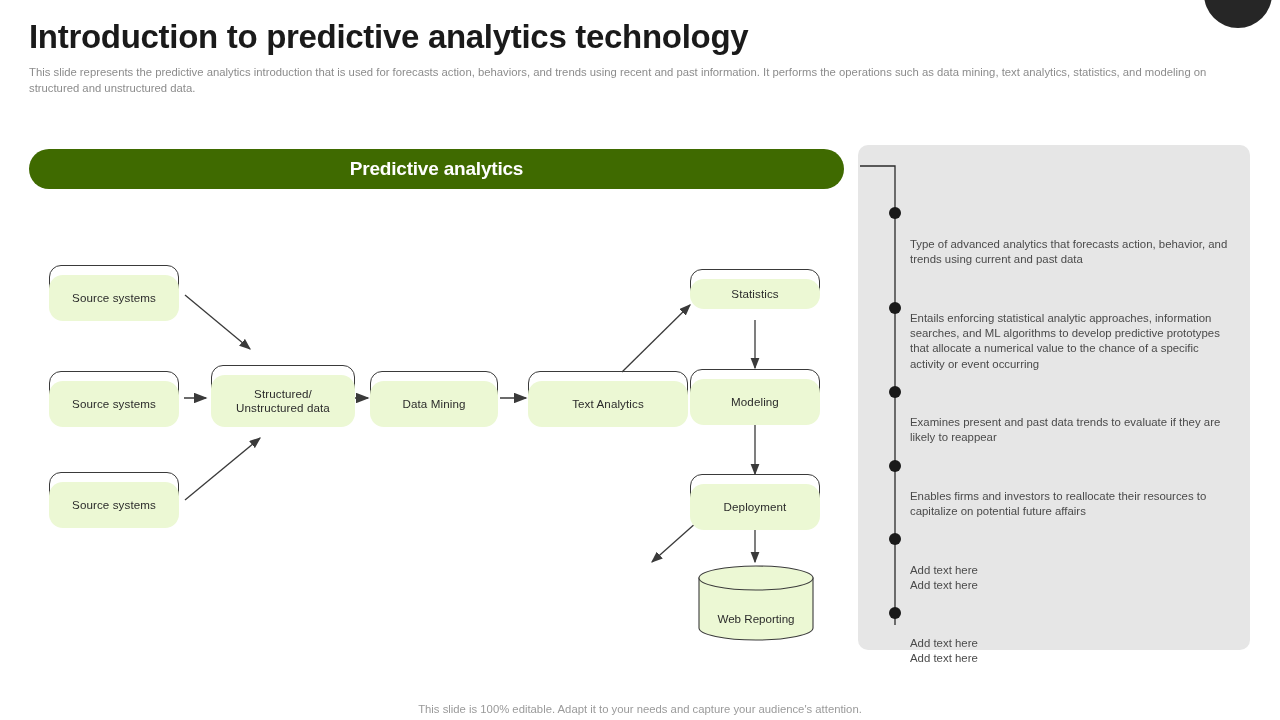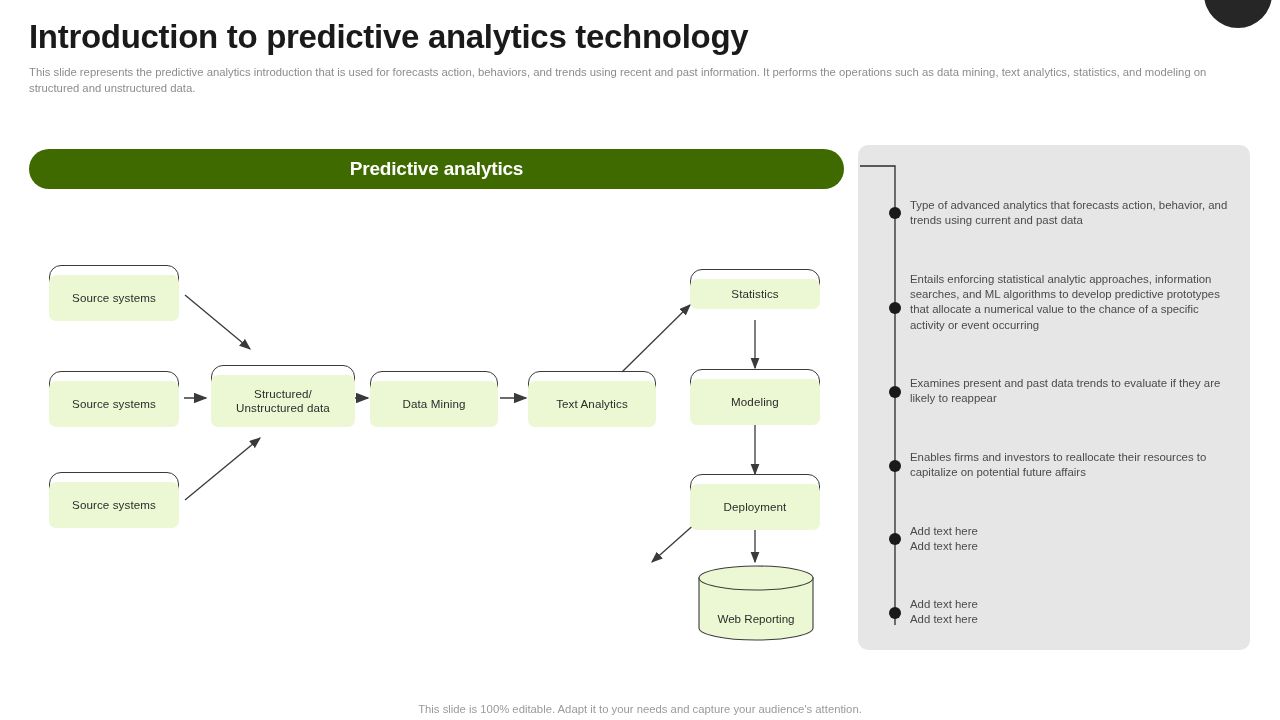--- a/index.html
+++ b/index.html
@@ -98,21 +98,21 @@
     border-radius: 12px;
     box-sizing: border-box;
   }
   .node-fill {
     position: absolute;
     left: 0;
     top: 10px;
     right: 0;
     bottom: 0;
     background: #ecf8d4;
-    border-radius: 7px;
+    border-radius: 14px;
     box-sizing: border-box;
     display: flex;
     align-items: center;
     justify-content: center;
     text-align: center;
   }
   .node-label {
     font-size: 11.6px;
     color: #2b2b2b;
     line-height: 14px;
@@ -153,20 +153,21 @@
     height: 505px;
     pointer-events: none;
   }
   .info-item {
     position: absolute;
     left: 910px;
     width: 325px;
     font-size: 11.4px;
     line-height: 15.2px;
     color: #4a4a4a;
+    margin-top: 39px;
   }
 
   
   .footer-note {
     position: absolute;
     left: 0;
     right: 0;
     top: 703px;
     text-align: center;
     font-size: 11.3px;
@@ -246,21 +247,21 @@
     </div>
   </div>
 
   <div class="node" style="left:370px; top:371px; width:128px; height:56px;">
     <div class="node-frame"></div>
     <div class="node-fill">
       <span class="node-label">Data Mining</span>
     </div>
   </div>
 
-  <div class="node" style="left:528px; top:371px; width:128px; height:56px;">
+  <div class="node" style="left:528px; top:371px; width:144px; height:56px;padding-left:16px;">
     <div class="node-frame"></div>
     <div class="node-fill">
       <span class="node-label">Text Analytics</span>
     </div>
   </div>
 
   <div class="node" style="left:690px; top:269px; width:130px; height:40px;">
     <div class="node-frame"></div>
     <div class="node-fill">
       <span class="node-label">Statistics</span>

